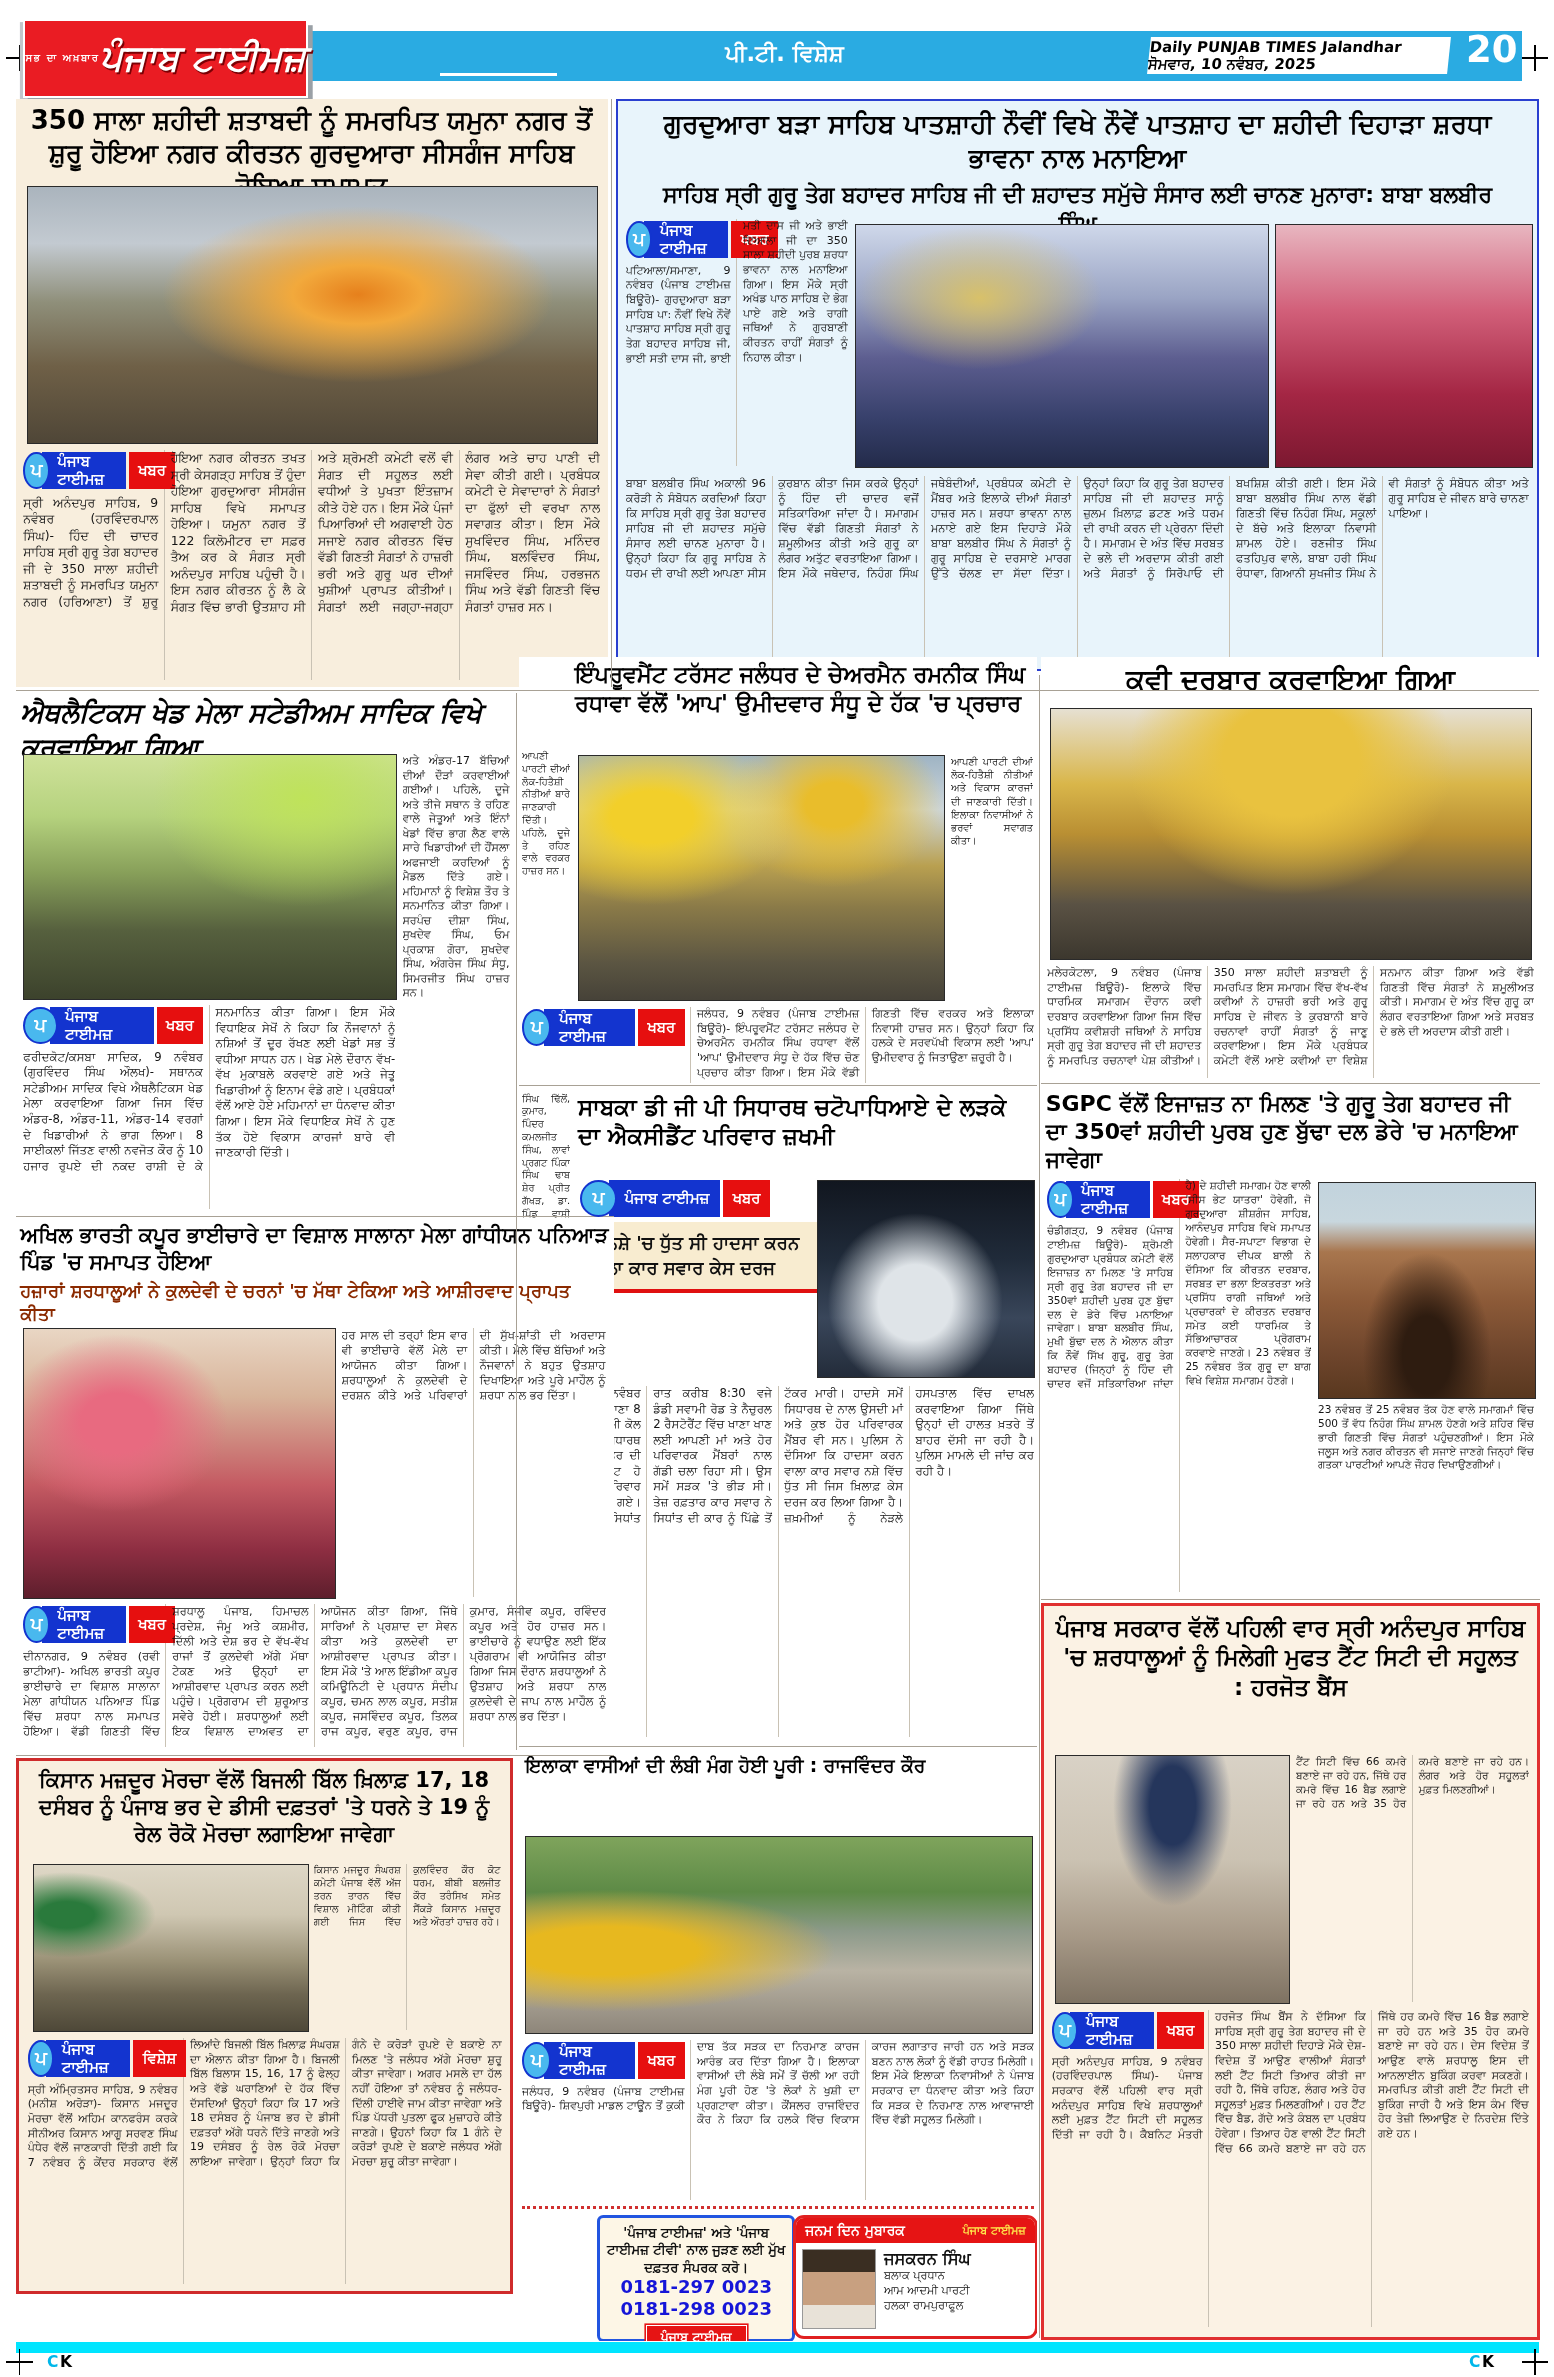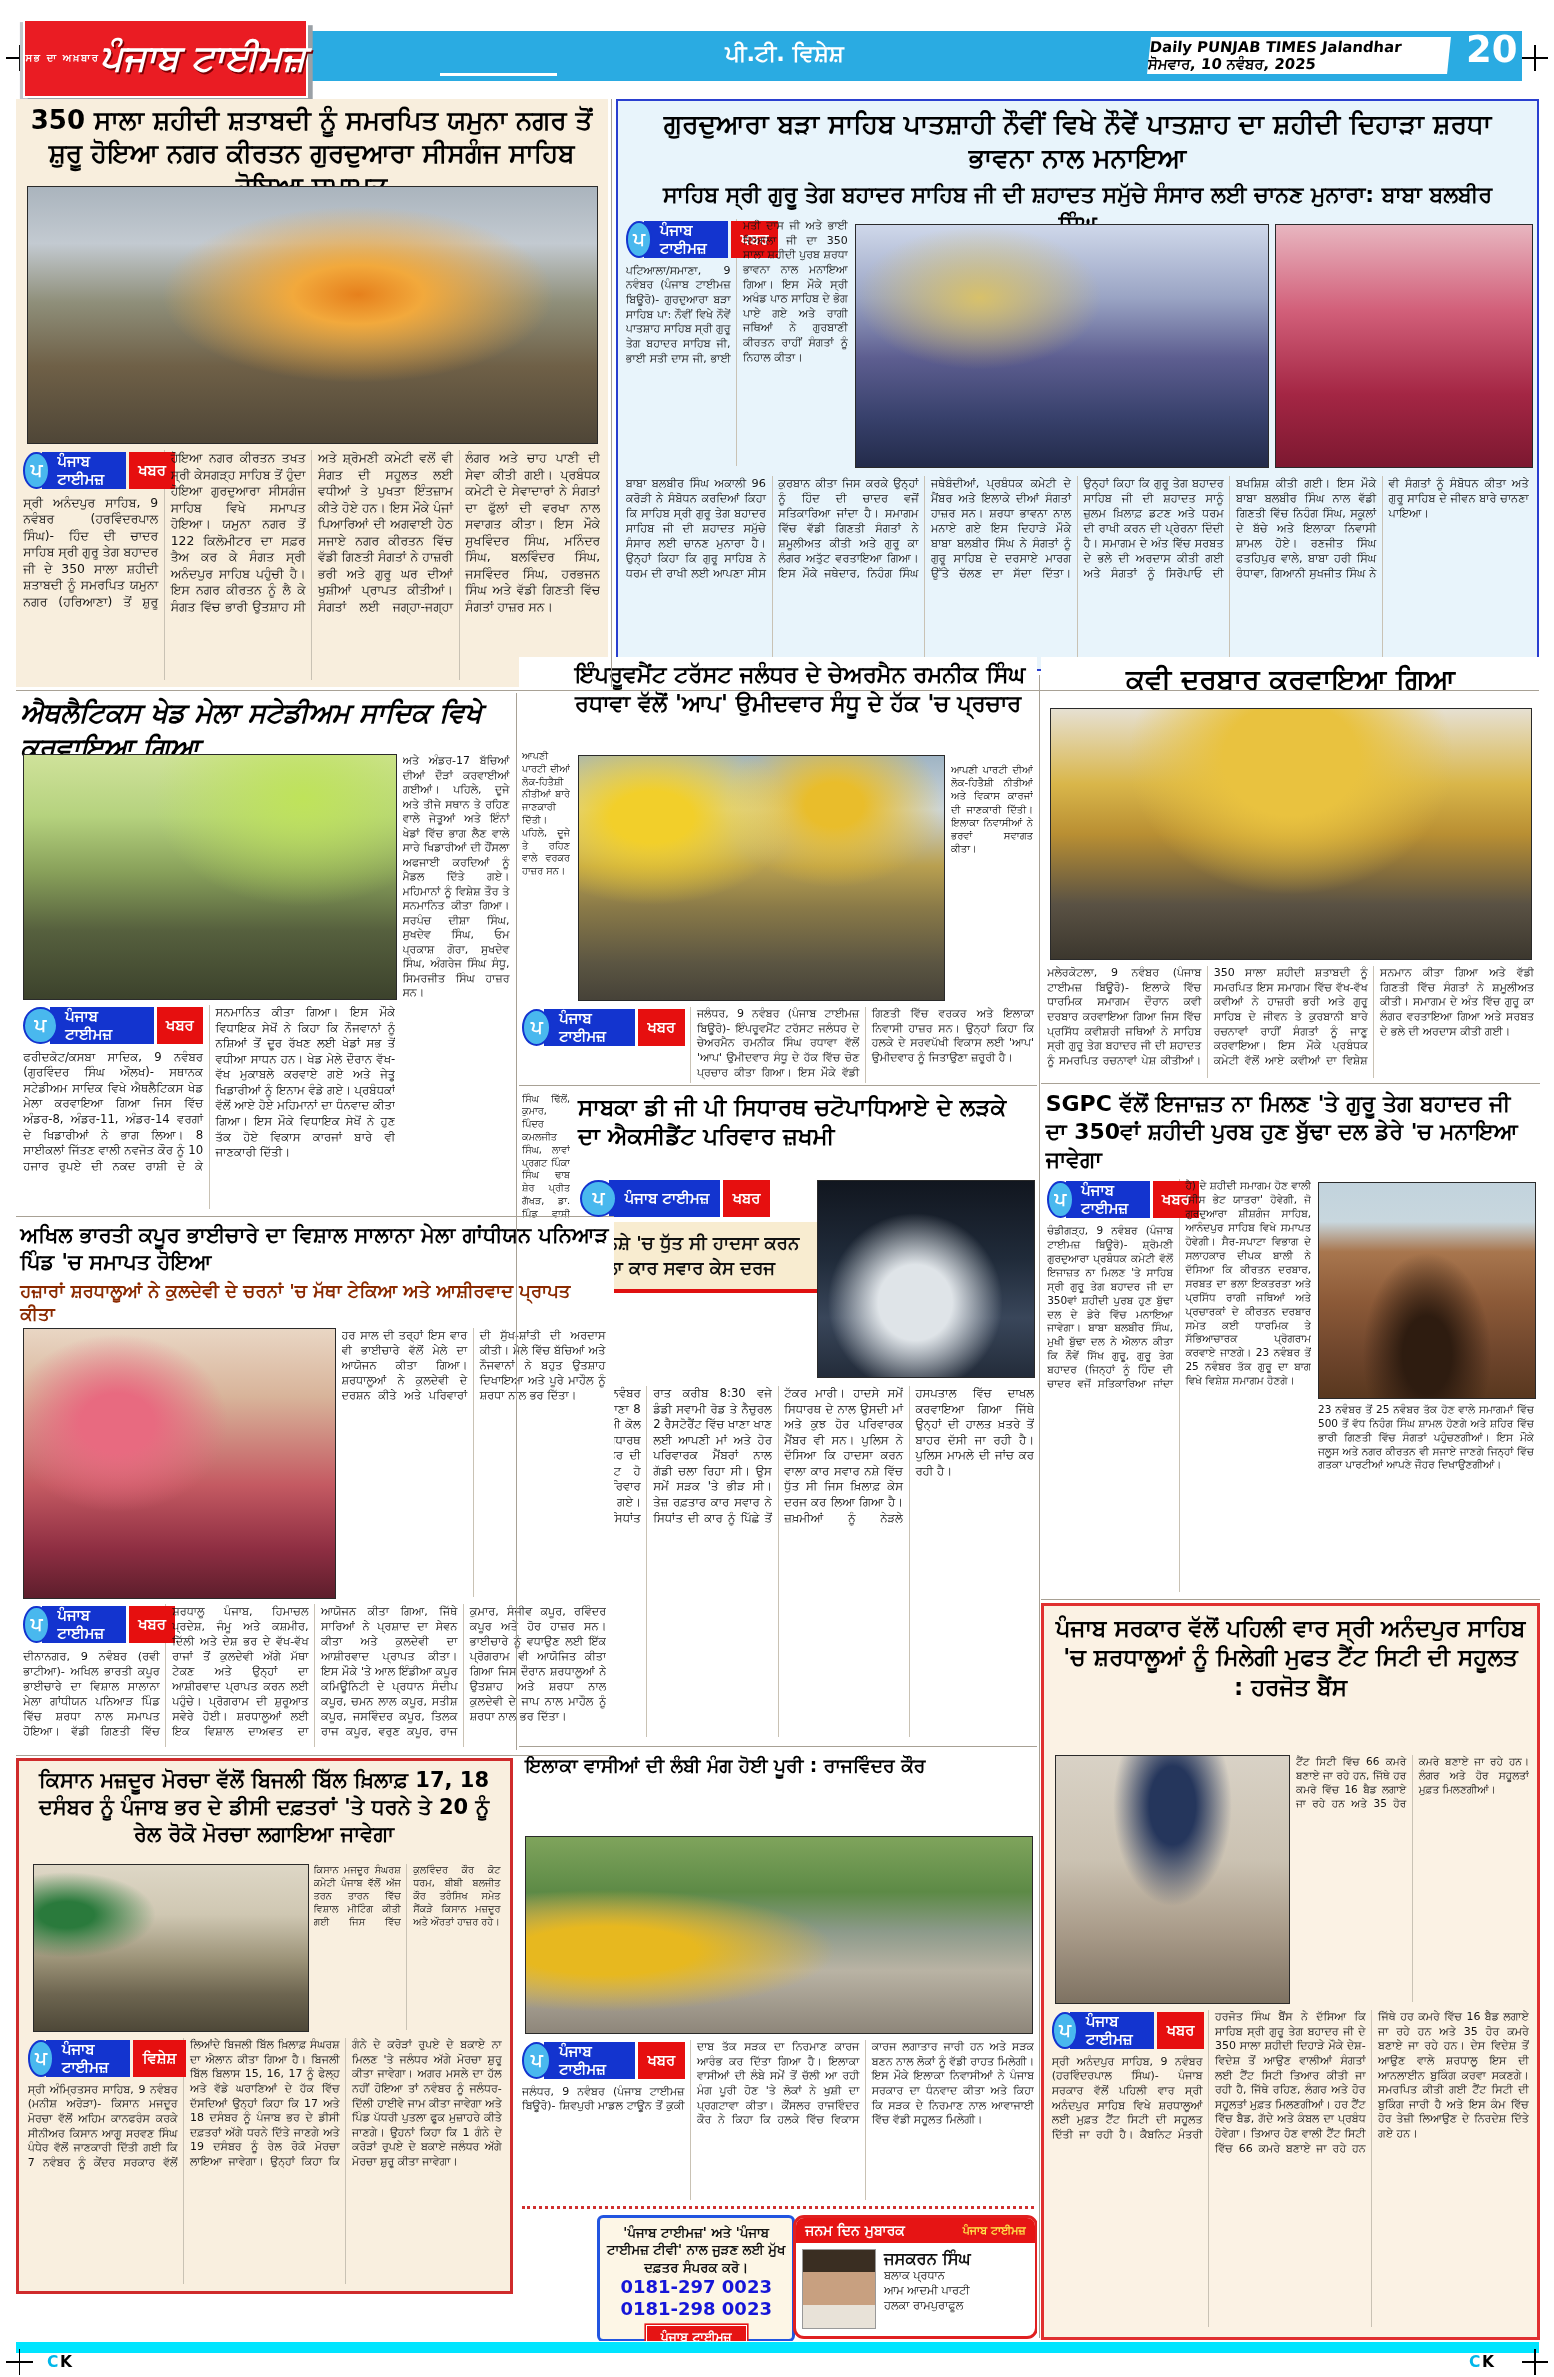--- a/index.html
+++ b/index.html
@@ -145,21 +145,21 @@
     </div>
   </div>
 
   <div class="sect" style="left:519px;top:657px;width:518px;height:430px;background:#fff;">
     <div class="hl hl-left abs" style="left:56px;top:3.1px;width:459px;font-size:22.5px;">ਇੰਪਰੂਵਮੈਂਟ ਟਰੱਸਟ ਜਲੰਧਰ ਦੇ ਚੇਅਰਮੈਨ ਰਮਨੀਕ ਸਿੰਘ ਰਧਾਵਾ ਵੱਲੋਂ 'ਆਪ' ਉਮੀਦਵਾਰ ਸੰਧੂ ਦੇ ਹੱਕ 'ਚ ਪ੍ਰਚਾਰ</div>
     <div class="narrow abs" style="left:3.1px;top:93px;width:48px;height:249px;font-size:9.7px;">ਆਪਣੀ ਪਾਰਟੀ ਦੀਆਂ ਲੋਕ-ਹਿਤੈਸ਼ੀ ਨੀਤੀਆਂ ਬਾਰੇ ਜਾਣਕਾਰੀ ਦਿੱਤੀ। ਪਹਿਲੇ, ਦੂਜੇ ਤੇ ਰਹਿਣ ਵਾਲੇ ਵਰਕਰ ਹਾਜ਼ਰ ਸਨ।</div>
     <div class="photo abs" style="left:59px;top:98px;width:365px;height:244px;background:
       radial-gradient(ellipse at 20% 25%,#f2cf2a 0 10%,rgba(242,207,42,0) 34%),
       radial-gradient(ellipse at 70% 20%,#e9bd2b 0 8%,rgba(233,189,43,0) 30%),
       linear-gradient(180deg,#9fb4c4 0,#cdd6da 22%,#b9a050 45%,#8a7a48 62%,#5b5542 85%,#464238 100%);"></div>
-    <div class="narrow abs" style="left:432px;top:98px;width:82px;height:244px;font-size:10px;margin-top:8px;">ਆਪਣੀ ਪਾਰਟੀ ਦੀਆਂ ਲੋਕ-ਹਿਤੈਸ਼ੀ ਨੀਤੀਆਂ ਅਤੇ ਵਿਕਾਸ ਕਾਰਜਾਂ ਦੀ ਜਾਣਕਾਰੀ ਦਿੱਤੀ। ਇਲਾਕਾ ਨਿਵਾਸੀਆਂ ਨੇ ਭਰਵਾਂ ਸਵਾਗਤ ਕੀਤਾ।</div>
+    <div class="narrow abs" style="left:432px;top:98px;width:82px;height:244px;font-size:10px;">ਆਪਣੀ ਪਾਰਟੀ ਦੀਆਂ ਲੋਕ-ਹਿਤੈਸ਼ੀ ਨੀਤੀਆਂ ਅਤੇ ਵਿਕਾਸ ਕਾਰਜਾਂ ਦੀ ਜਾਣਕਾਰੀ ਦਿੱਤੀ। ਇਲਾਕਾ ਨਿਵਾਸੀਆਂ ਨੇ ਭਰਵਾਂ ਸਵਾਗਤ ਕੀਤਾ।</div>
     <div class="bodywrap abs cols c3" style="left:3.1px;top:350px;width:512px;height:76px;">
       <div class="badge">
         <span class="b-circ">ਪ</span>
         <span class="b-name">ਪੰਜਾਬ ਟਾਈਮਜ਼</span>
         <span class="b-tag">ਖਬਰ</span>
       </div>
       <div class="bodytxt" style="font-size:11px;">ਜਲੰਧਰ, 9 ਨਵੰਬਰ (ਪੰਜਾਬ ਟਾਈਮਜ਼ ਬਿਊਰੋ)- ਇੰਪਰੂਵਮੈਂਟ ਟਰੱਸਟ ਜਲੰਧਰ ਦੇ ਚੇਅਰਮੈਨ ਰਮਨੀਕ ਸਿੰਘ ਰਧਾਵਾ ਵੱਲੋਂ 'ਆਪ' ਉਮੀਦਵਾਰ ਸੰਧੂ ਦੇ ਹੱਕ ਵਿੱਚ ਚੋਣ ਪ੍ਰਚਾਰ ਕੀਤਾ ਗਿਆ। ਇਸ ਮੌਕੇ ਵੱਡੀ ਗਿਣਤੀ ਵਿੱਚ ਵਰਕਰ ਅਤੇ ਇਲਾਕਾ ਨਿਵਾਸੀ ਹਾਜ਼ਰ ਸਨ। ਉਨ੍ਹਾਂ ਕਿਹਾ ਕਿ ਹਲਕੇ ਦੇ ਸਰਵਪੱਖੀ ਵਿਕਾਸ ਲਈ 'ਆਪ' ਉਮੀਦਵਾਰ ਨੂੰ ਜਿਤਾਉਣਾ ਜ਼ਰੂਰੀ ਹੈ।</div>
     </div>
   </div>
 
@@ -221,21 +221,21 @@
       <div class="badge">
         <span class="b-circ">ਪ</span>
         <span class="b-name">ਪੰਜਾਬ ਟਾਈਮਜ਼</span>
         <span class="b-tag">ਖਬਰ</span>
       </div>
       <div class="bodytxt" style="font-size:11.3px;">ਦੀਨਾਨਗਰ, 9 ਨਵੰਬਰ (ਰਵੀ ਭਾਟੀਆ)- ਅਖਿਲ ਭਾਰਤੀ ਕਪੂਰ ਭਾਈਚਾਰੇ ਦਾ ਵਿਸ਼ਾਲ ਸਾਲਾਨਾ ਮੇਲਾ ਗਾਂਧੀਯਨ ਪਨਿਆੜ ਪਿੰਡ ਵਿੱਚ ਸ਼ਰਧਾ ਨਾਲ ਸਮਾਪਤ ਹੋਇਆ। ਵੱਡੀ ਗਿਣਤੀ ਵਿੱਚ ਸ਼ਰਧਾਲੂ ਪੰਜਾਬ, ਹਿਮਾਚਲ ਪ੍ਰਦੇਸ਼, ਜੰਮੂ ਅਤੇ ਕਸ਼ਮੀਰ, ਦਿੱਲੀ ਅਤੇ ਦੇਸ਼ ਭਰ ਦੇ ਵੱਖ-ਵੱਖ ਰਾਜਾਂ ਤੋਂ ਕੁਲਦੇਵੀ ਅੱਗੇ ਮੱਥਾ ਟੇਕਣ ਅਤੇ ਉਨ੍ਹਾਂ ਦਾ ਆਸ਼ੀਰਵਾਦ ਪ੍ਰਾਪਤ ਕਰਨ ਲਈ ਪਹੁੰਚੇ। ਪ੍ਰੋਗਰਾਮ ਦੀ ਸ਼ੁਰੂਆਤ ਸਵੇਰੇ ਹੋਈ। ਸ਼ਰਧਾਲੂਆਂ ਲਈ ਇਕ ਵਿਸ਼ਾਲ ਦਾਅਵਤ ਦਾ ਆਯੋਜਨ ਕੀਤਾ ਗਿਆ, ਜਿੱਥੇ ਸਾਰਿਆਂ ਨੇ ਪ੍ਰਸ਼ਾਦ ਦਾ ਸੇਵਨ ਕੀਤਾ ਅਤੇ ਕੁਲਦੇਵੀ ਦਾ ਆਸ਼ੀਰਵਾਦ ਪ੍ਰਾਪਤ ਕੀਤਾ। ਇਸ ਮੌਕੇ 'ਤੇ ਆਲ ਇੰਡੀਆ ਕਪੂਰ ਕਮਿਊਨਿਟੀ ਦੇ ਪ੍ਰਧਾਨ ਸੰਦੀਪ ਕਪੂਰ, ਚਮਨ ਲਾਲ ਕਪੂਰ, ਸਤੀਸ਼ ਕਪੂਰ, ਜਸਵਿੰਦਰ ਕਪੂਰ, ਤਿਲਕ ਰਾਜ ਕਪੂਰ, ਵਰੁਣ ਕਪੂਰ, ਰਾਜ ਕੁਮਾਰ, ਸੰਜੀਵ ਕਪੂਰ, ਰਵਿੰਦਰ ਕਪੂਰ ਅਤੇ ਹੋਰ ਹਾਜ਼ਰ ਸਨ। ਭਾਈਚਾਰੇ ਨੂੰ ਵਧਾਉਣ ਲਈ ਇੱਕ ਪ੍ਰੋਗਰਾਮ ਵੀ ਆਯੋਜਿਤ ਕੀਤਾ ਗਿਆ ਜਿਸ ਦੌਰਾਨ ਸ਼ਰਧਾਲੂਆਂ ਨੇ ਉਤਸ਼ਾਹ ਅਤੇ ਸ਼ਰਧਾ ਨਾਲ ਕੁਲਦੇਵੀ ਦੇ ਜਾਪ ਨਾਲ ਮਾਹੌਲ ਨੂੰ ਸ਼ਰਧਾ ਨਾਲ ਭਰ ਦਿੱਤਾ।</div>
     </div>
   </div>
 
   <div class="sect" style="left:15.5px;top:1758px;width:497px;height:536px;background:#f9efdf;border:3.1px solid #cf2b2b;box-sizing:border-box;">
-    <div class="hl" style="padding:6.2px 9.3px 0;font-size:21px;">ਕਿਸਾਨ ਮਜ਼ਦੂਰ ਮੋਰਚਾ ਵੱਲੋਂ ਬਿਜਲੀ ਬਿੱਲ ਖ਼ਿਲਾਫ਼ 17, 18 ਦਸੰਬਰ ਨੂੰ ਪੰਜਾਬ ਭਰ ਦੇ ਡੀਸੀ ਦਫ਼ਤਰਾਂ 'ਤੇ ਧਰਨੇ ਤੇ 20 ਨੂੰ ਰੇਲ ਰੋਕੋ ਮੋਰਚਾ ਲਗਾਇਆ ਜਾਵੇਗਾ</div>
+    <div class="hl" style="padding:6.2px 9.3px 0;font-size:21px;">ਕਿਸਾਨ ਮਜ਼ਦੂਰ ਮੋਰਚਾ ਵੱਲੋਂ ਬਿਜਲੀ ਬਿੱਲ ਖ਼ਿਲਾਫ਼ 17, 18 ਦਸੰਬਰ ਨੂੰ ਪੰਜਾਬ ਭਰ ਦੇ ਡੀਸੀ ਦਫ਼ਤਰਾਂ 'ਤੇ ਧਰਨੇ ਤੇ 19 ਨੂੰ ਰੇਲ ਰੋਕੋ ਮੋਰਚਾ ਲਗਾਇਆ ਜਾਵੇਗਾ</div>
     <div class="photo abs" style="left:14px;top:103px;width:274px;height:166px;background:
       radial-gradient(ellipse at 12% 30%,#2a7a3c 0 8%,rgba(42,122,60,0) 26%),
       linear-gradient(180deg,#ded7c6 0,#cfc7b2 30%,#9a9176 58%,#6d6550 78%,#4e4838 100%);"></div>
     <div class="bodywrap abs cols c2" style="left:295px;top:103px;width:187px;height:166px;">
       <div class="bodytxt" style="font-size:9.7px;">ਕਿਸਾਨ ਮਜਦੂਰ ਸੰਘਰਸ਼ ਕਮੇਟੀ ਪੰਜਾਬ ਵੱਲੋਂ ਅੱਜ ਤਰਨ ਤਾਰਨ ਵਿੱਚ ਵਿਸ਼ਾਲ ਮੀਟਿੰਗ ਕੀਤੀ ਗਈ ਜਿਸ ਵਿੱਚ ਕੁਲਵਿੰਦਰ ਕੌਰ ਕੋਟ ਧਰਮ, ਬੀਬੀ ਬਲਜੀਤ ਕੌਰ ਤਰੰਸਿਖ ਸਮੇਤ ਸੈਂਕੜੇ ਕਿਸਾਨ ਮਜ਼ਦੂਰ ਅਤੇ ਔਰਤਾਂ ਹਾਜ਼ਰ ਰਹੇ।</div>
     </div>
     <div class="bodywrap abs cols c3" style="left:9.3px;top:277px;width:474px;height:246px;">
       <div class="badge">
         <span class="b-circ">ਪ</span>
         <span class="b-name">ਪੰਜਾਬ ਟਾਈਮਜ਼</span>

